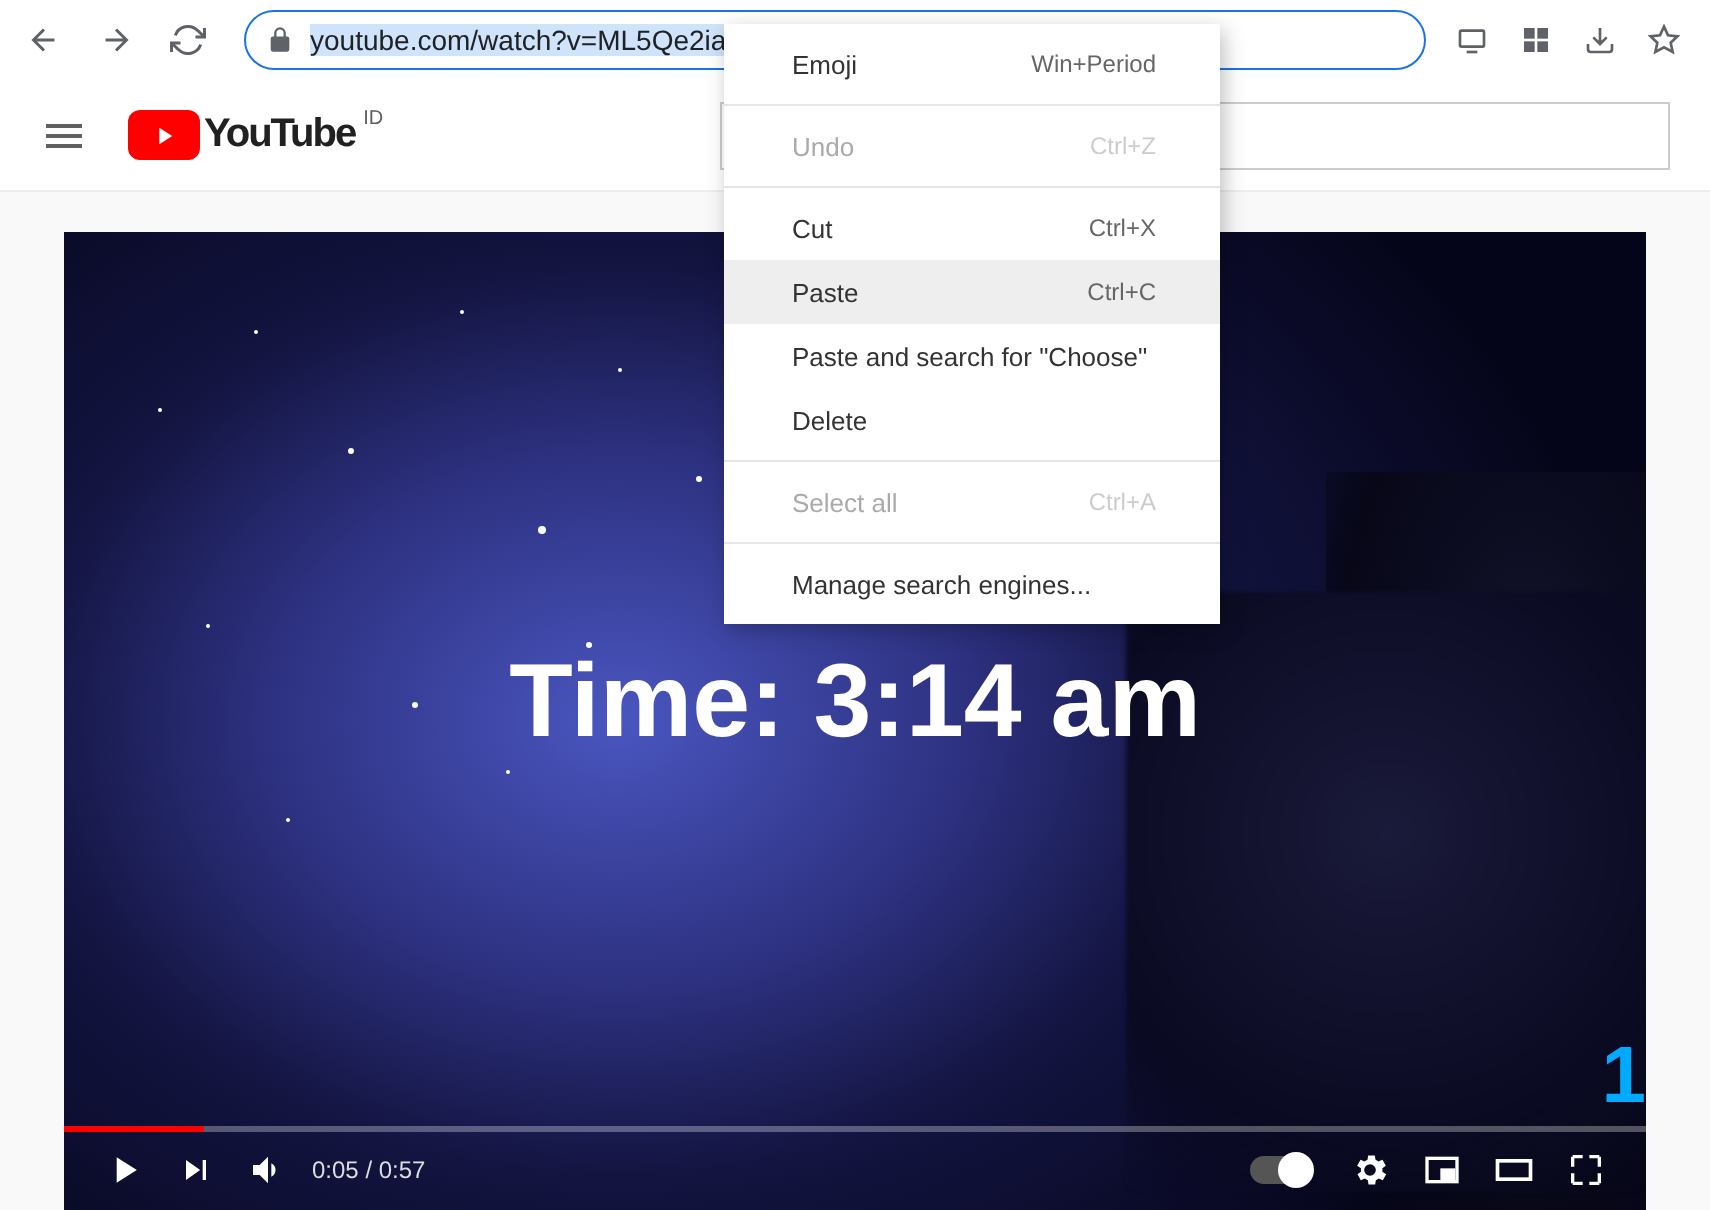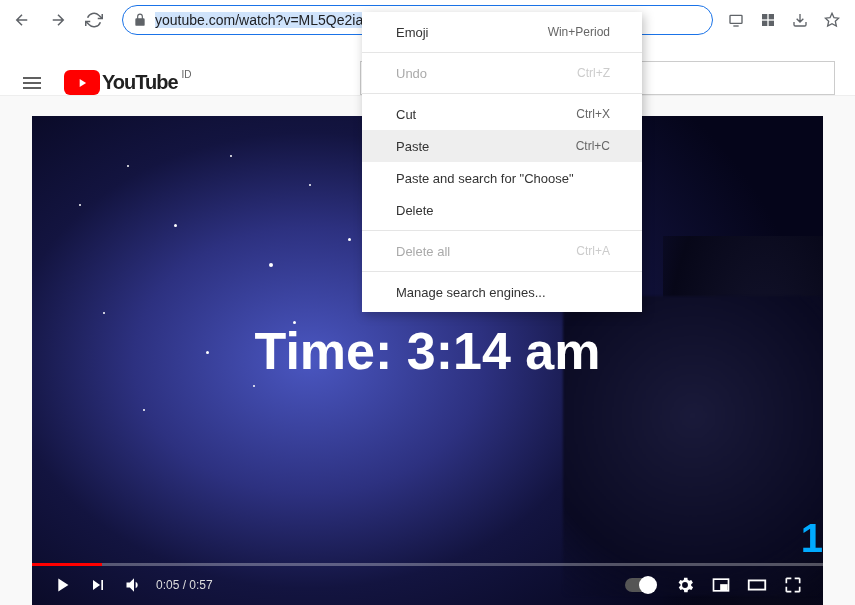--- a/index.html
+++ b/index.html
@@ -8,21 +8,21 @@
   
   .browser-bar { height: 40px; display: flex; align-items: center; padding: 0 8px; gap: 8px; }
   .nav-btn { width: 28px; height: 28px; display: flex; align-items: center; justify-content: center; color: #5f6368; cursor: pointer; border-radius: 50%; }
   .url-pill { flex: 1; height: 30px; border: 1px solid #1a73e8; border-radius: 15px; display: flex; align-items: center; padding: 0 10px; gap: 8px; margin: 0 6px; }
   .url-text { font-size: 14px; color: #202124; }
   .url-selected { background: #cfe3fb; }
   .action-icons { display: flex; gap: 14px; padding-right: 6px; }
   .action-ico { width: 18px; height: 18px; color: #5f6368; display:flex; align-items:center; justify-content:center; }
 
   
-  .yt-header { height: 56px; display: flex; align-items: flex-end; padding: 0 20px; gap: 20px; border-bottom: 1px solid #eee; }
+  .yt-header { height: 56px; display: flex; align-items: center; padding: 0 20px; gap: 20px; border-bottom: 1px solid #eee; }
   .menu-ico { width: 24px; height: 24px; color: #606060; }
   .yt-logo { display: flex; align-items: center; gap: 2px; position: relative; }
   .yt-play-badge { width: 36px; height: 25px; background: #ff0000; border-radius: 6px; display:flex; align-items:center; justify-content:center; }
   .yt-play-badge svg { fill: #fff; }
   .yt-word { font-weight: bold; font-size: 20px; letter-spacing: -1px; color: #212121; font-family: Arial, sans-serif; }
   .yt-country { font-size: 10px; color: #606060; position: relative; top: -8px; left: 2px; }
   .search-bar { flex: 1; max-width: 540px; margin-left: 150px; height: 34px; border: 1px solid #ccc; display:flex; align-items:center; padding: 0 10px; color: #888; font-size: 15px; }
 
   
   .stage { background: #f9f9f9; padding: 20px 32px 0; }
@@ -39,21 +39,21 @@
   .progress-track { position:absolute; bottom: 39px; left:0; right:0; height:3px; background: rgba(255,255,255,0.3); }
   .progress-fill { height:100%; background:#ff0000; width: 8.8%; }
   .controls { position:absolute; bottom:0; left:0; right:0; height:40px; display:flex; align-items:center; padding: 0 12px; color:#fff; }
   .ctrl-btn { width: 36px; height:36px; display:flex; align-items:center; justify-content:center; cursor:pointer; }
   .time-display { font-size: 12px; color:#ddd; margin-left: 4px; }
   .spacer { flex:1; }
   .toggle-pill { width: 30px; height:14px; background:#555; border-radius:7px; position:relative; margin-right:12px; }
   .toggle-knob { position:absolute; right:-2px; top:-2px; width:18px; height:18px; background:#fff; border-radius:50%; }
 
   
-  .ctx-menu { position: absolute; left: 362px; top: 12px; width: 280px; background:#fff; box-shadow: 2px 3px 10px rgba(0,0,0,0.25); font-size: 13px; color:#333; padding: 4px 0; z-index: 50; }
+  .ctx-menu { position: absolute; left: 362px; top: 12px; width: 248px; background:#fff; box-shadow: 2px 3px 10px rgba(0,0,0,0.25); font-size: 13px; color:#333; padding: 4px 0; z-index: 50; }
   .ctx-item { height: 32px; display:flex; align-items:center; padding: 0 34px; position:relative; cursor:pointer; }
   .ctx-item.disabled { color:#aaa; }
   .ctx-item.hover { background:#eee; }
   .ctx-short { position:absolute; right: 32px; color:#666; font-size:12px; }
   .ctx-item.disabled .ctx-short { color:#ccc;margin-left:12px; }
   .ctx-sep { height:1px; background:#e5e5e5; margin: 4px 0; }
   .ctx-ico { position:absolute; left:10px; width:16px; height:16px; color:#666; }
 </style>
 </head>
 <body>
@@ -224,20 +224,20 @@
       <span class="ctx-short">Ctrl+C</span>
     </div>
     <div class="ctx-item">
       <span>Paste and search for "Choose"</span>
     </div>
     <div class="ctx-item">
       <span>Delete</span>
     </div>
     <div class="ctx-sep"></div>
     <div class="ctx-item disabled">
-      <span>Delete all</span>
+      <span>Select all</span>
       <span class="ctx-short">Ctrl+A</span>
     </div>
     <div class="ctx-sep"></div>
     <div class="ctx-item">
       <span>Manage search engines...</span>
     </div>
   </div>
 
 </body></html>

